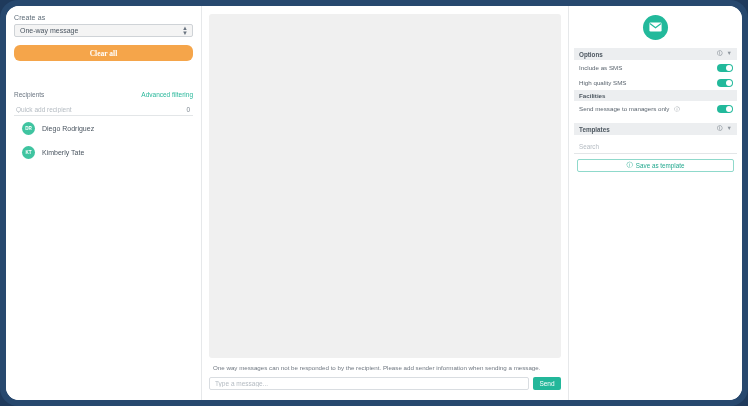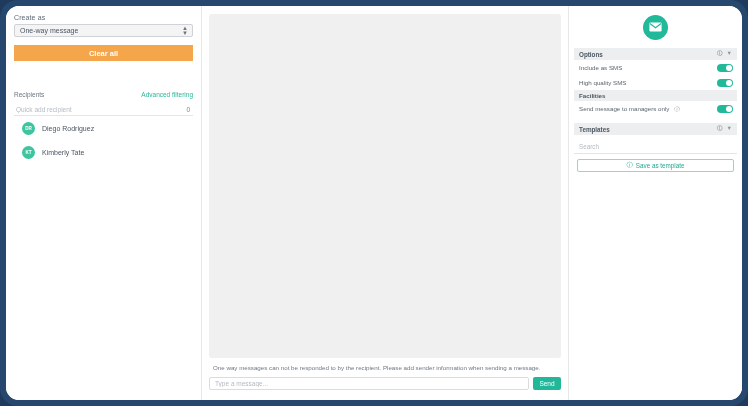--- a/index.html
+++ b/index.html
@@ -71,26 +71,26 @@
   .select-arrows span { display: block; }
 
   #clear-all-button {
     margin-top: 8px;
     width: 100%;
     height: 16px;
     background: #f5a council;
     background: #f5a council;
     background: #f5a54a;
     border: none;
-    border-radius: 0;
+    border-radius: 6px;
     color: #ffffff;
     font-size: 7.5px;
     font-weight: bold;
     cursor: pointer;
-    font-family: Liberation Sans, sans-serif;
+    font-family: Liberation Serif, serif;
   }
 
   #recipients-header {
     display: flex;
     justify-content: space-between;
     align-items: baseline;
     margin-top: 30px;
   }
   #recipients-label { font-size: 6.5px; color: #6b7682; }
   #advanced-filtering-link {

